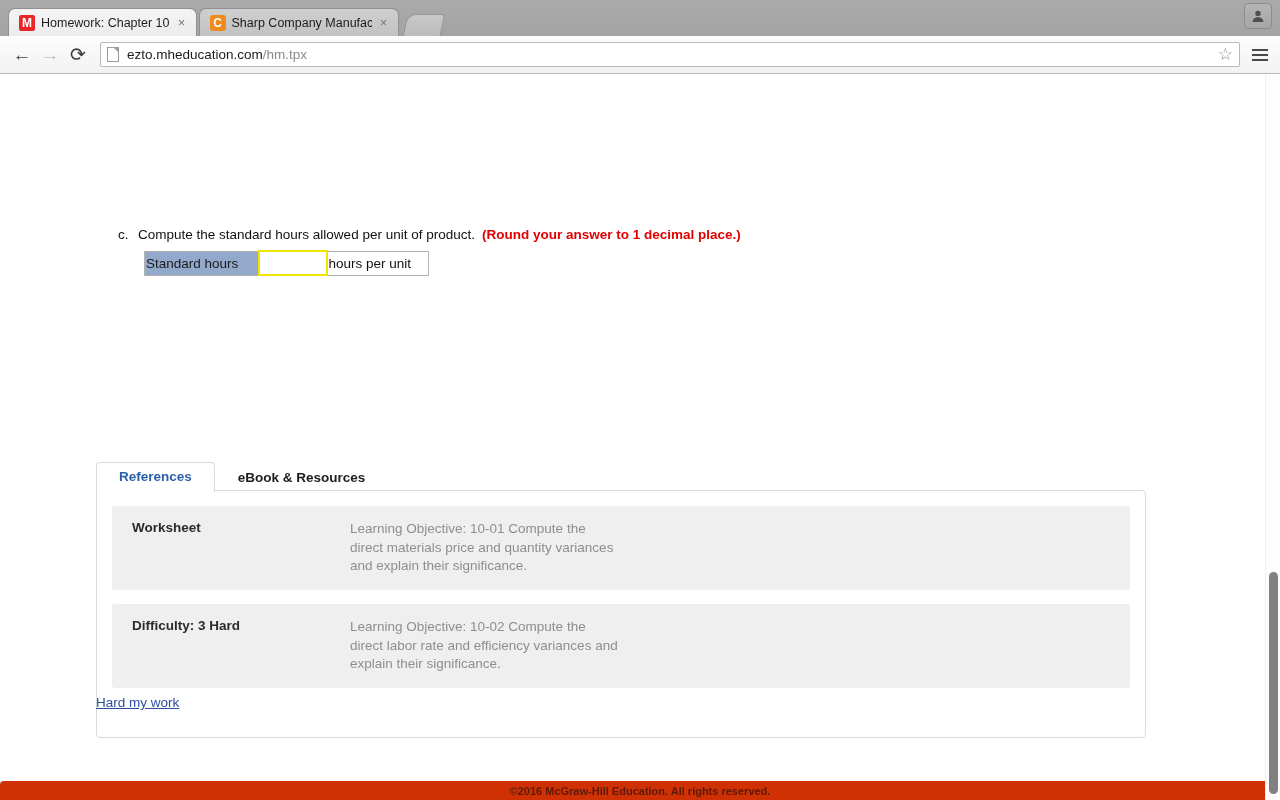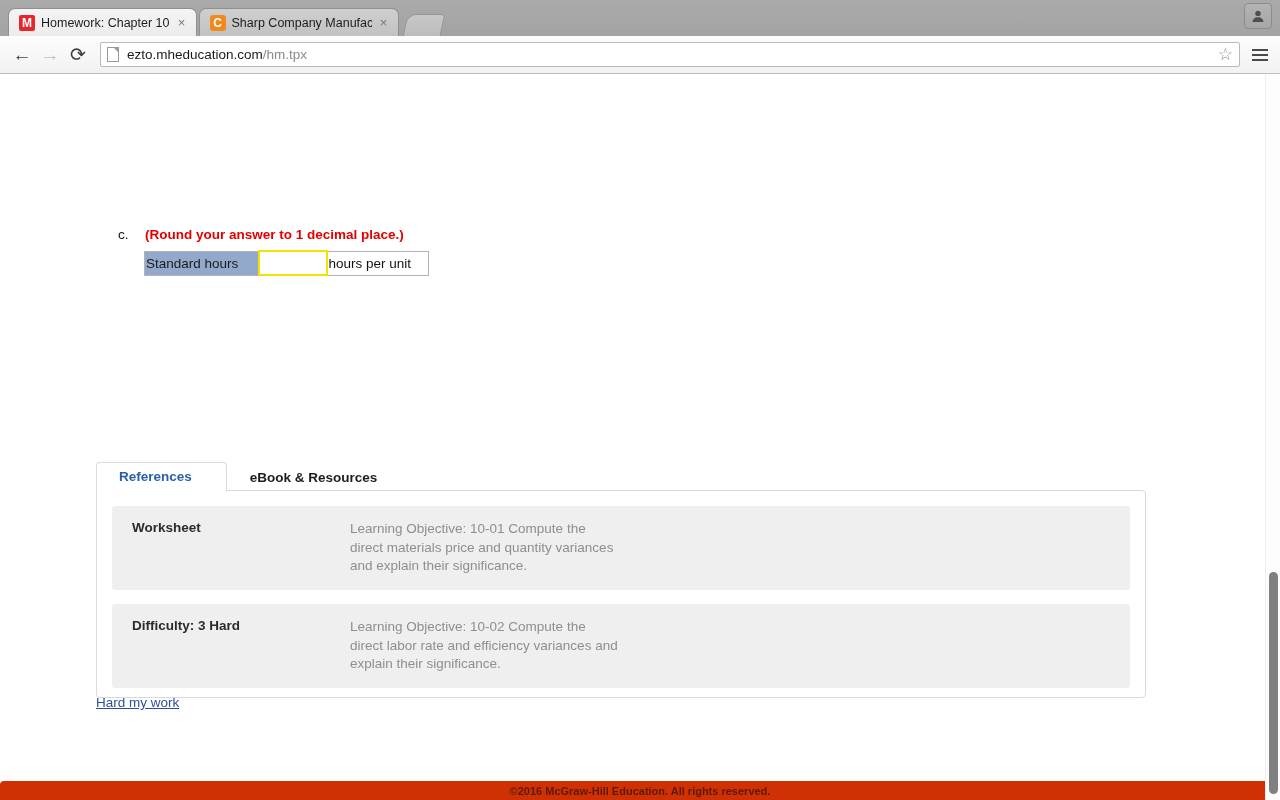--- a/index.html
+++ b/index.html
@@ -261,21 +261,21 @@
     left: 96px;
     top: 385px;
     width: 1050px;
     display: flex;
     align-items: flex-end;
     height: 32px;
   }
   .rtab {
     font-size: 13.5px;
     font-weight: bold;
-    padding: 7px 34px 8px 22px;
+    padding: 7px 22px 8px 22px;
     line-height: 1;
     position: relative;
     top: 1px;
   }
   .rtab.active {
     color: #2b5fa8;
     background: #fff;
     border: 1px solid #dadada;
     border-bottom: 1px solid #fff;
     border-top-left-radius: 4px;
@@ -286,21 +286,21 @@
     color: #1d1d1d;
     border: 1px solid transparent;
     border-bottom: none;
   }
 
   .ref-panel {
     position: absolute;
     left: 96px;
     top: 416px;
     width: 1050px;
-    height: 208px;
+    height: 248px;
     border: 1px solid #dadada;
     border-radius: 0 4px 4px 4px;
     background: #fff;
     padding: 15px;
   }
 
   .ref-row {
     display: flex;
     background: #efefef;
     border-radius: 3px;
@@ -409,20 +409,21 @@
         <span></span>
         <span></span>
     </div>
   </div>
 
   <div class="viewport">
     <div class="page">
 
       <div class="question-row">
         <span class="q-letter">c.</span>
+        <span class="q-text">Compute the standard hours allowed per unit of product.</span>
         <span class="q-hint">(Round your answer to 1 decimal place.)</span>
       </div>
 
       <table class="answer-table">
         <tbody>
             <tr>
           <td class="cell-label">Standard hours</td>
           <td class="cell-input">
             <input type="text" value="" style="">
           </td>

